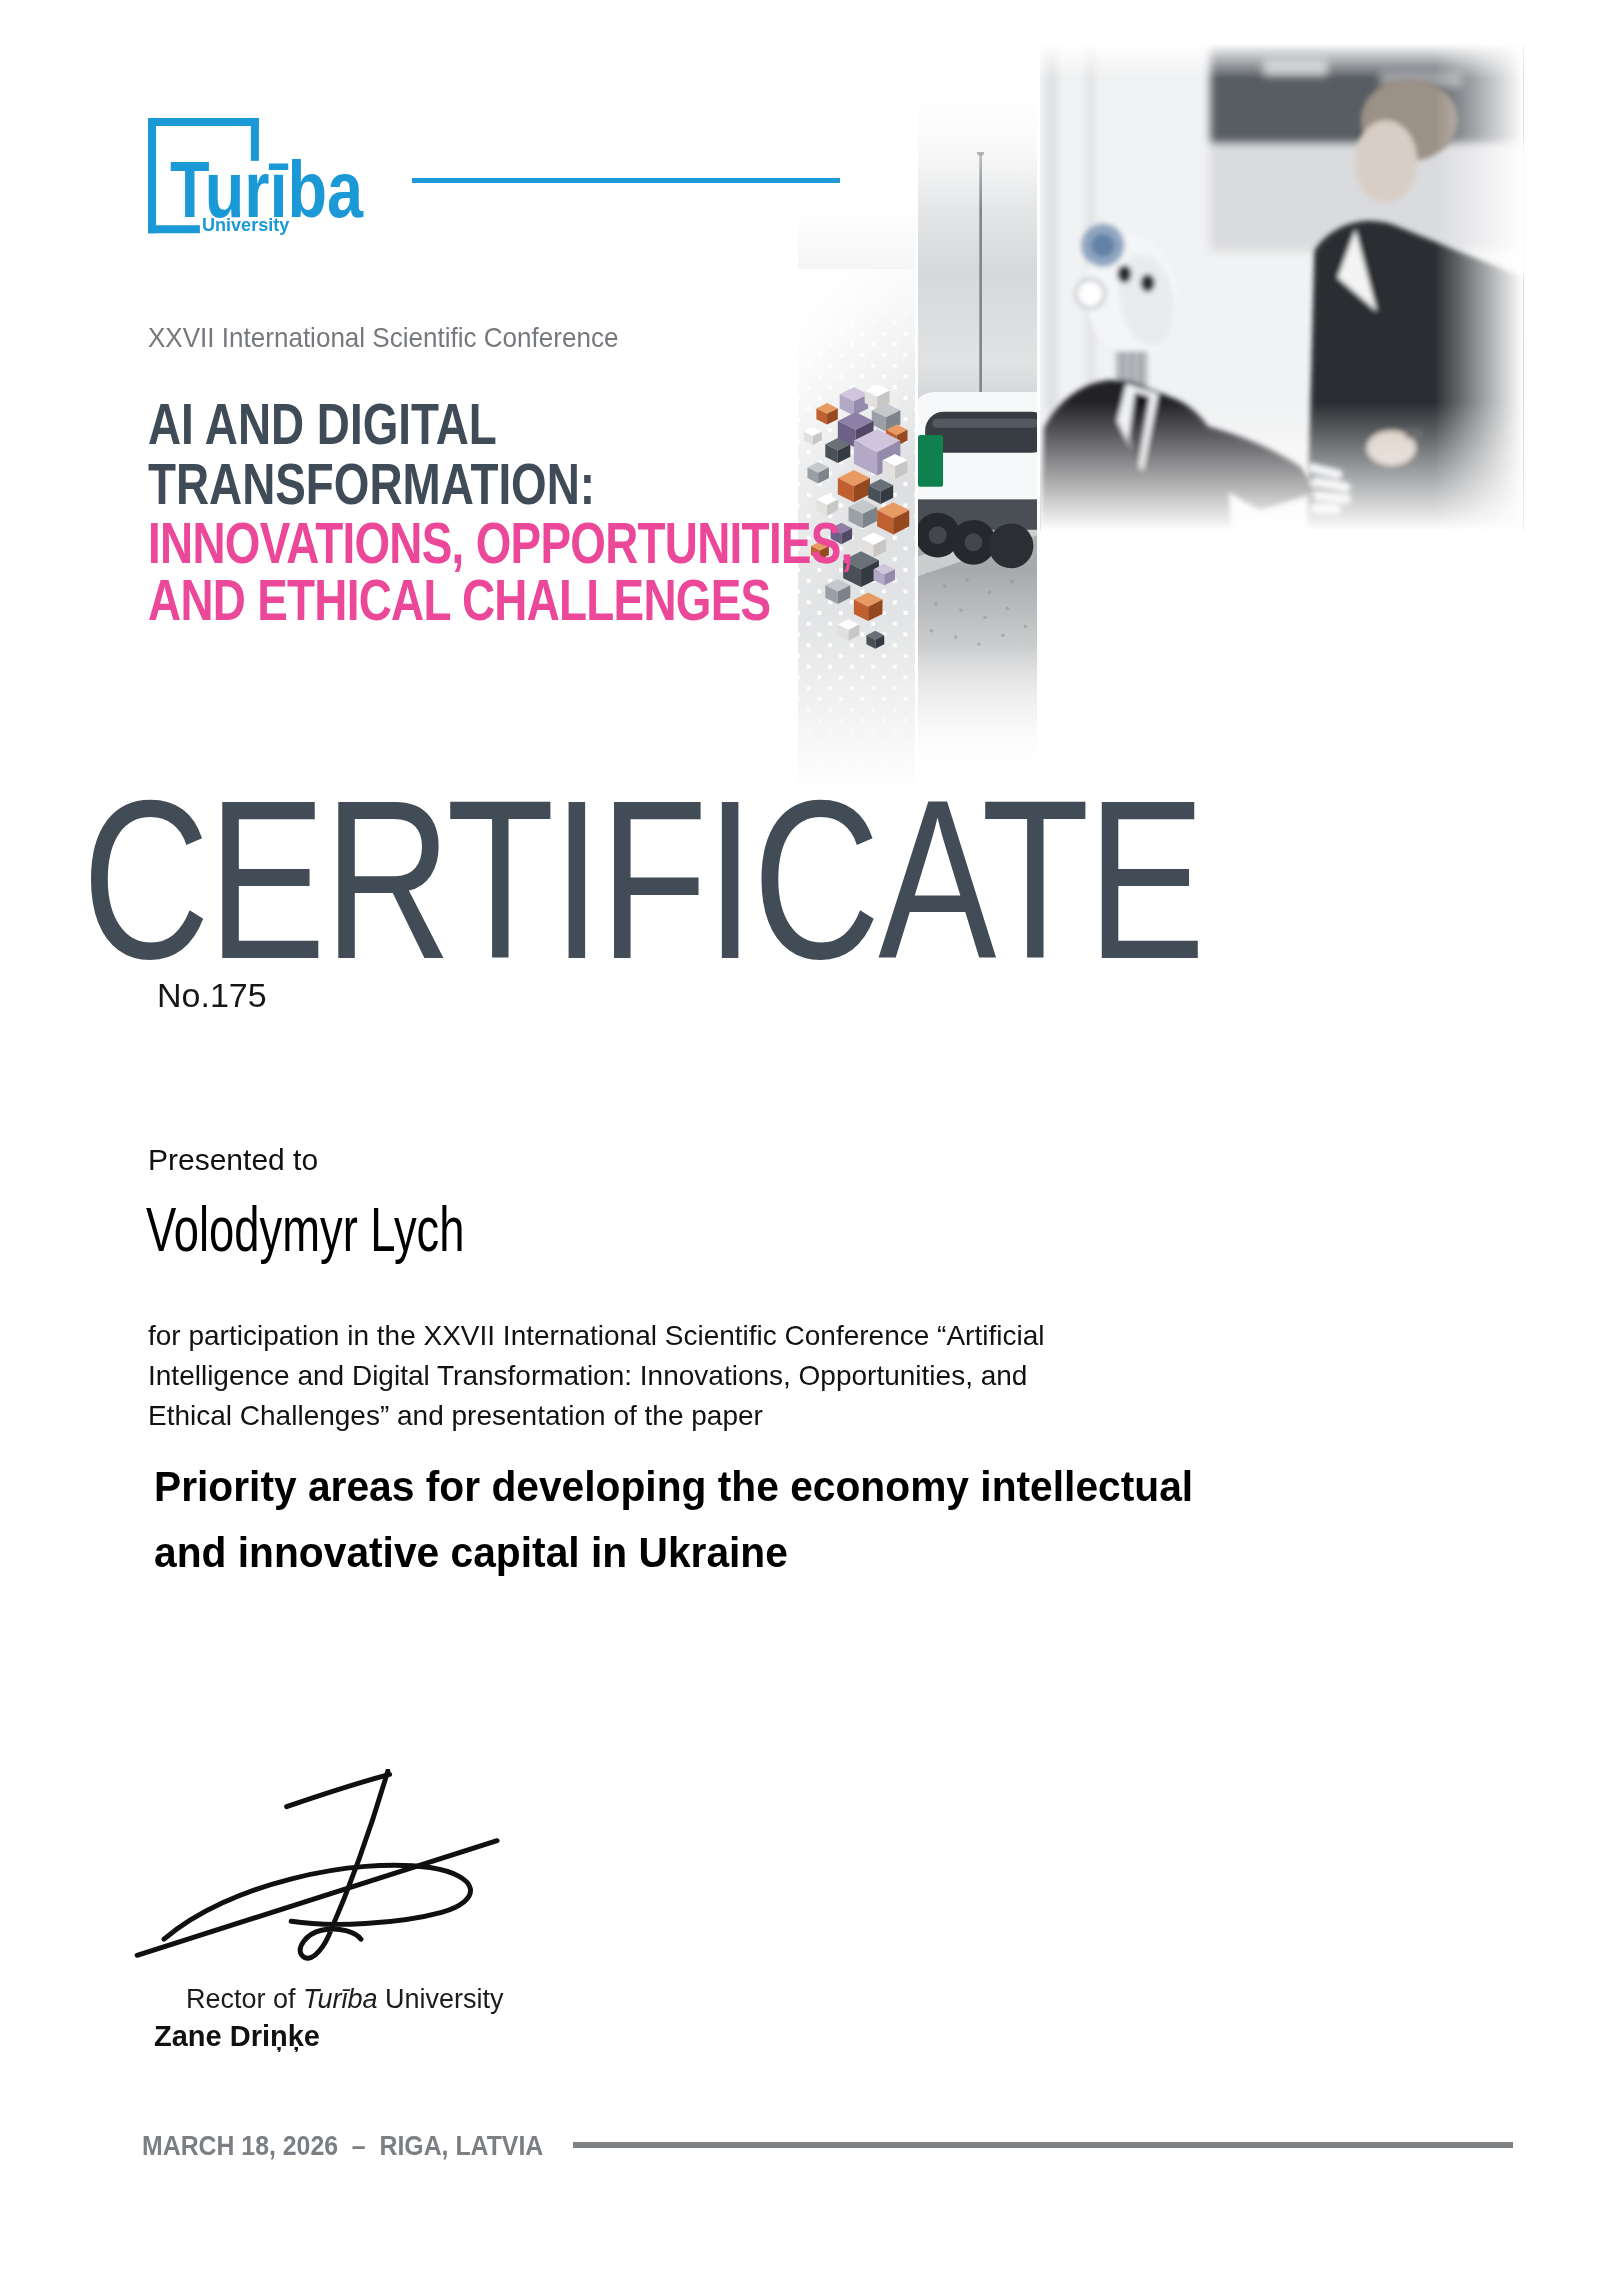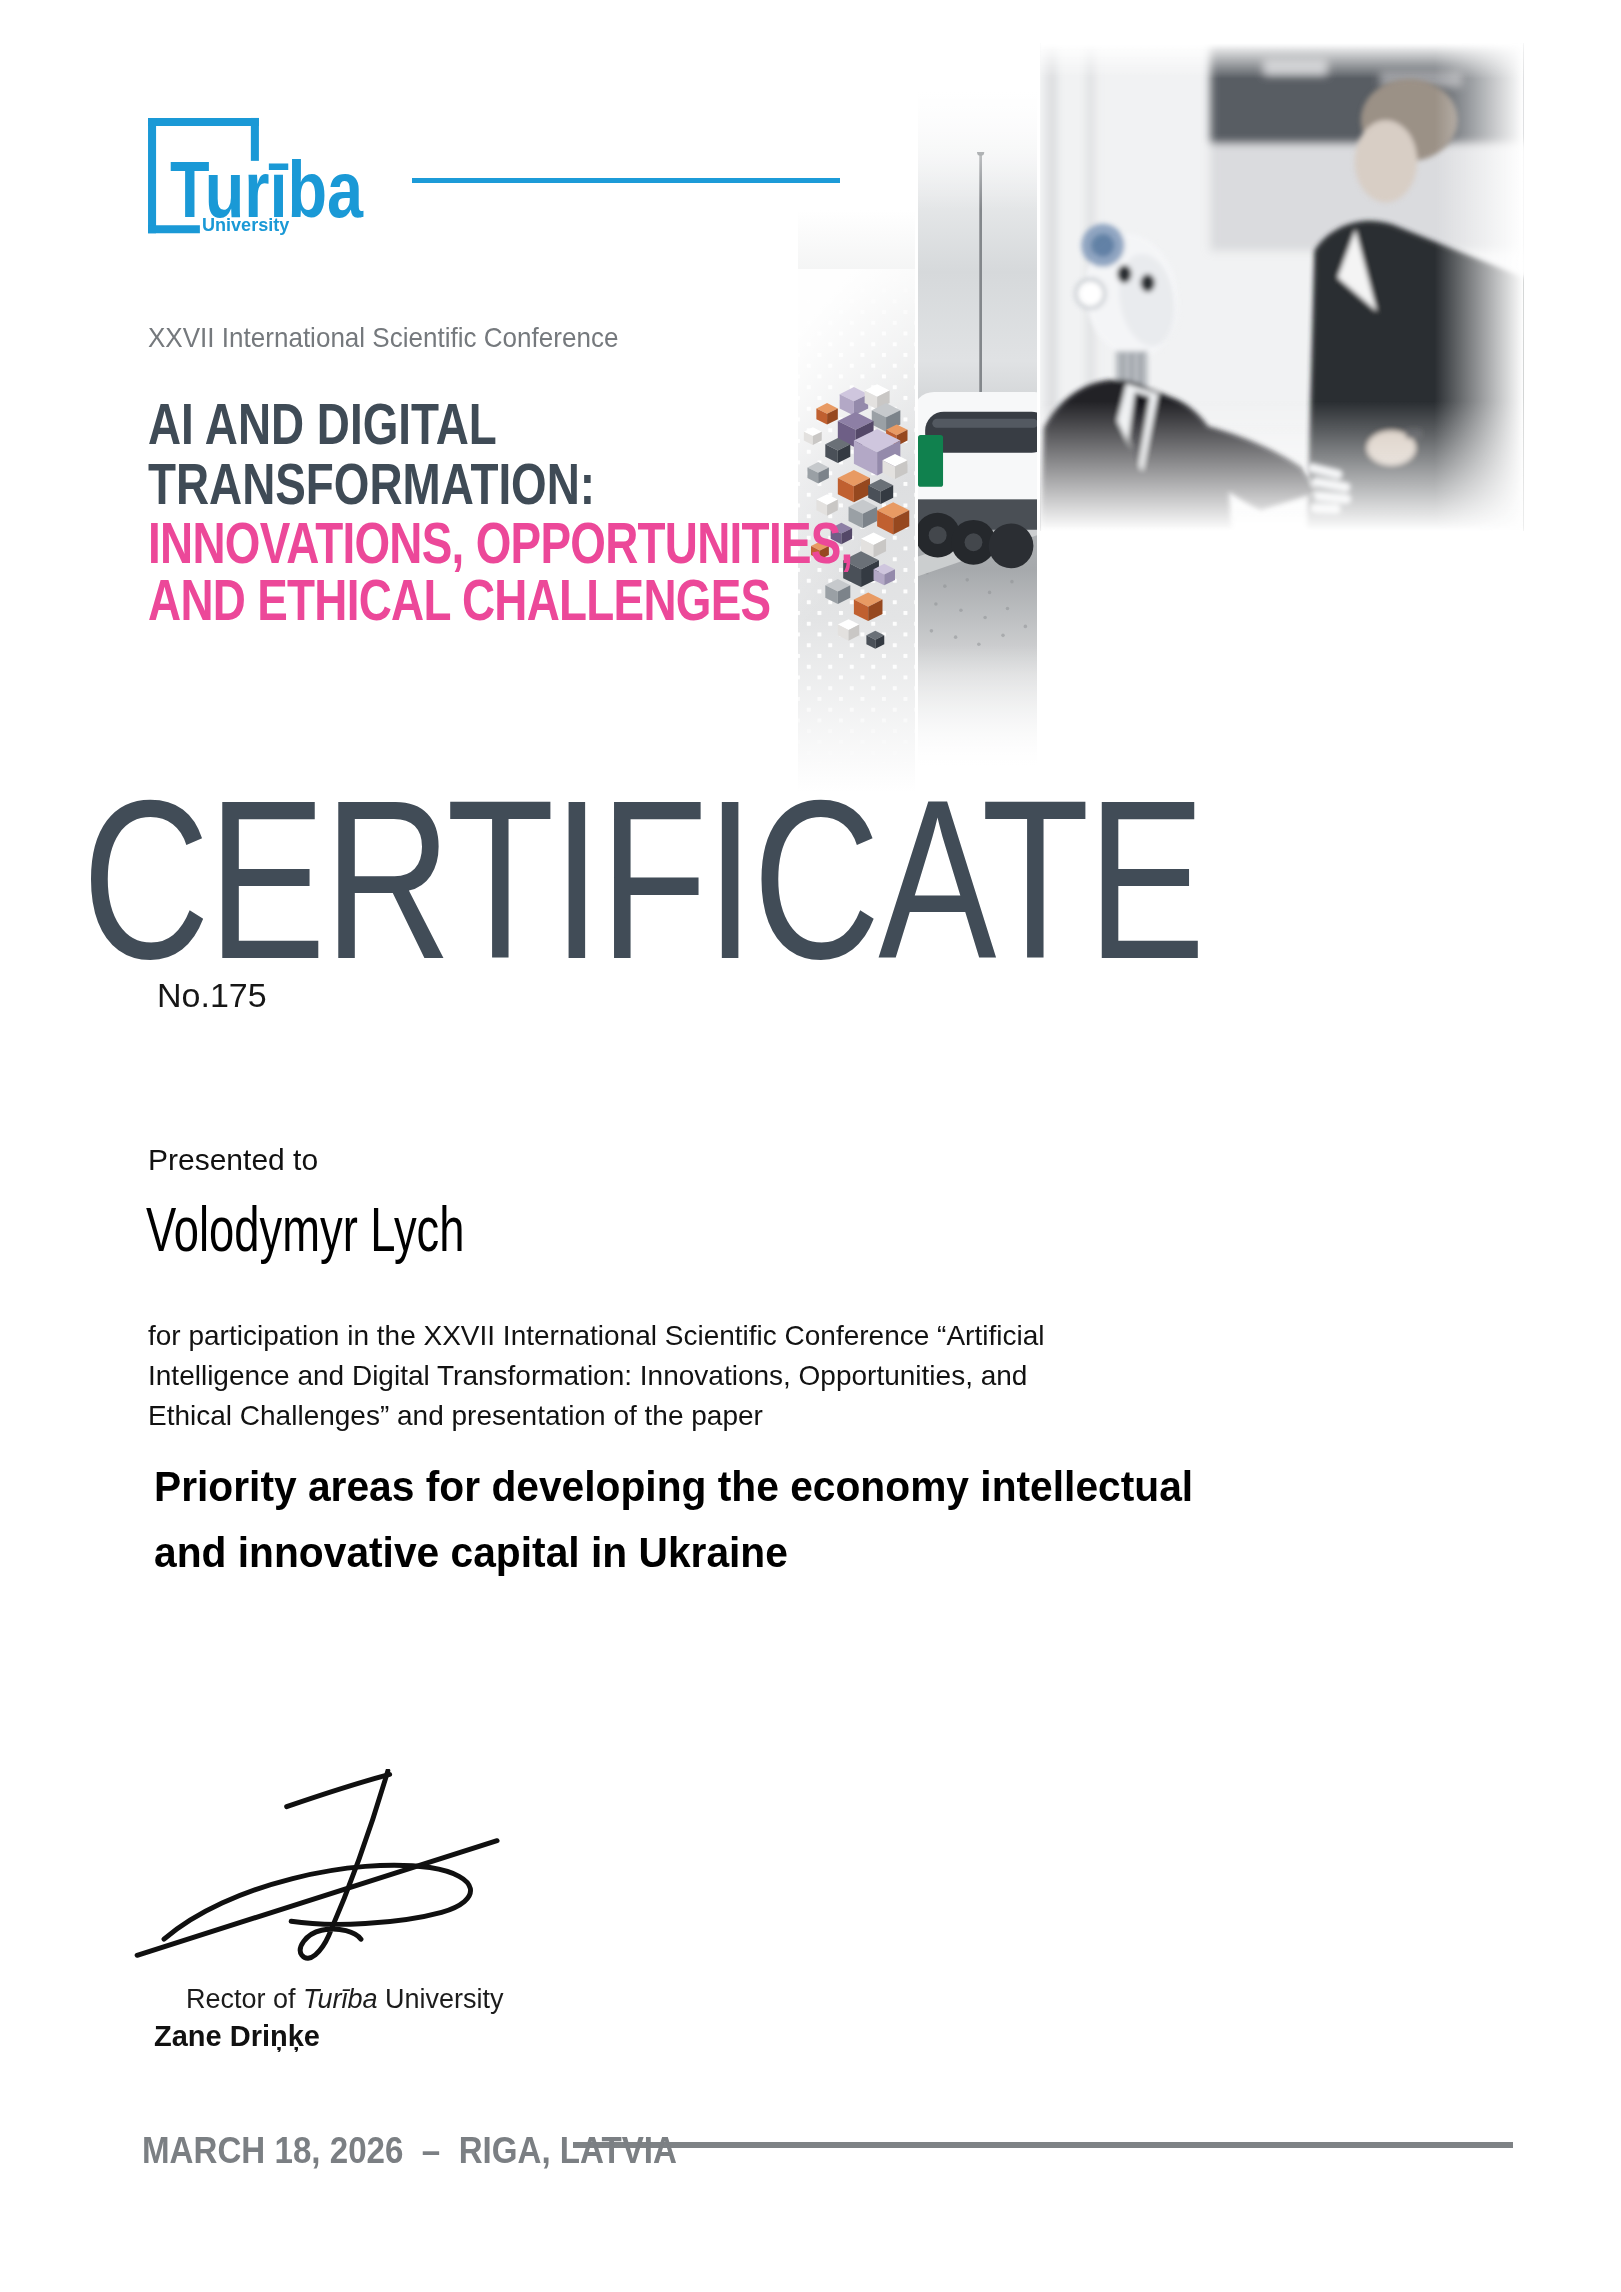--- a/index.html
+++ b/index.html
@@ -40,21 +40,21 @@
   .citation{left:148px;top:1300px;font-size:28px;color:#121212;line-height:40px;margin-top:16px;}
   .paper{left:154px;top:1454px;font-size:42px;font-weight:700;color:#000;line-height:66px;}
   .paper .cond{transform:scaleX(.97);}
 
   
   .sig-svg{left:121px;top:1769px;width:394px;height:215px;}
   .rector{left:154px;top:1986px;font-size:27px;color:#1c1c1c;line-height:1;margin-left:32px;}
   .signer{left:154px;top:2022px;font-size:29px;font-weight:700;color:#111;line-height:1;}
 
   
-  .footer-date{left:142px;top:2133px;font-size:36px;font-weight:700;color:#7b7f83;line-height:1;}
+  .footer-date{left:142px;top:2133px;font-size:27px;font-weight:700;color:#7b7f83;line-height:1;}
   .footer-date .cond{transform:scaleX(.92);}
   .footer-rule{left:573px;top:2142px;width:940px;height:6.3px;background:#7e8285;}
 
   
   .strip{overflow:hidden;}
   .stripA{left:798px;top:210px;width:117px;height:582px;
     background:linear-gradient(180deg, rgba(232,233,234,0) 0%, #eceded 18%, #dddee0 45%, #e3e4e5 70%, rgba(255,255,255,0) 100%);}
   .dots{left:798px;top:269px;width:117px;height:502px;
     background-image:
       radial-gradient(circle, #ffffff 2.1px, rgba(255,255,255,0) 2.5px),

